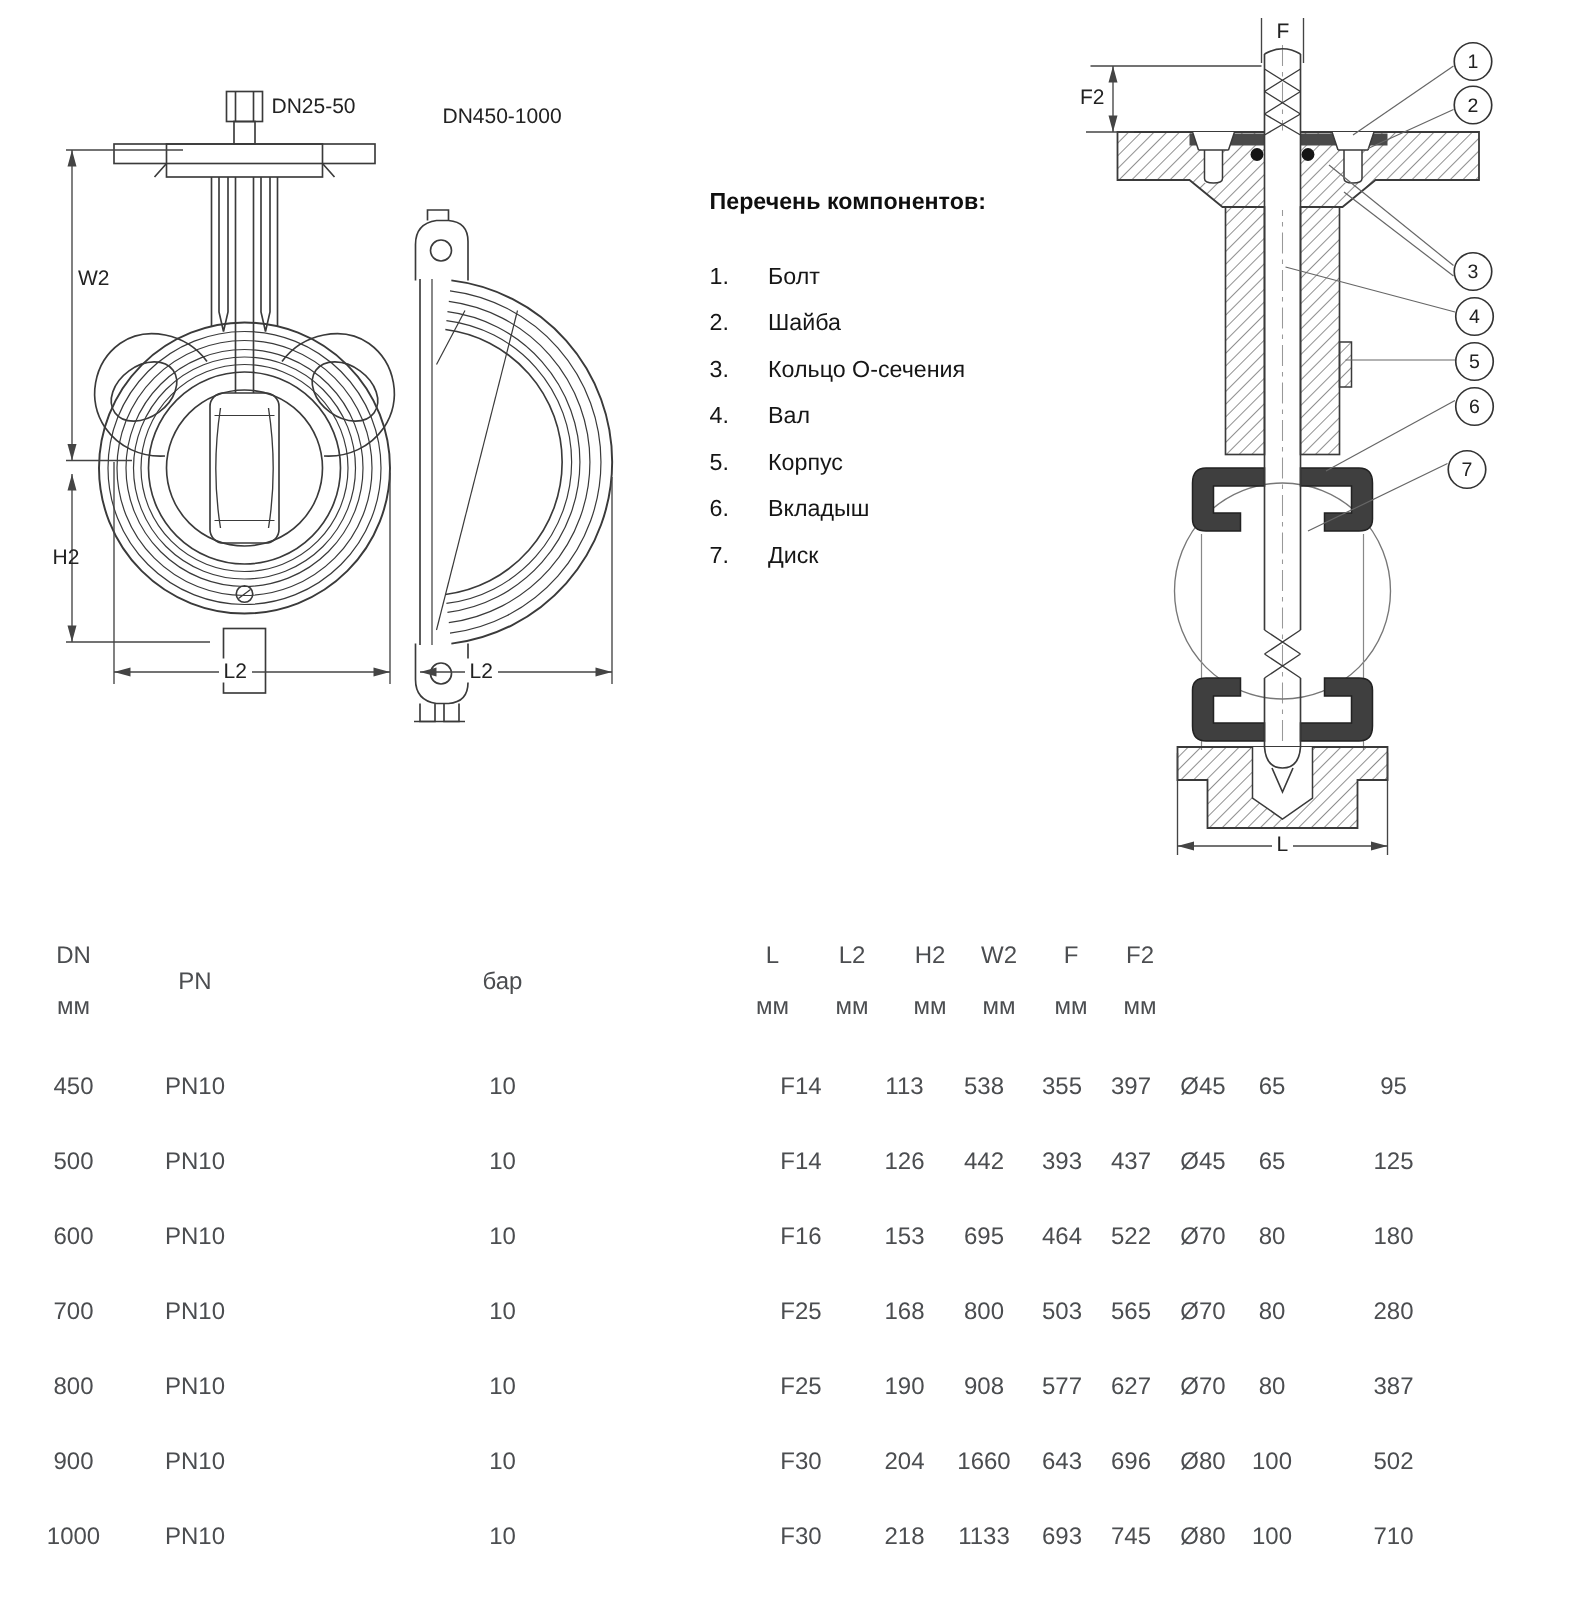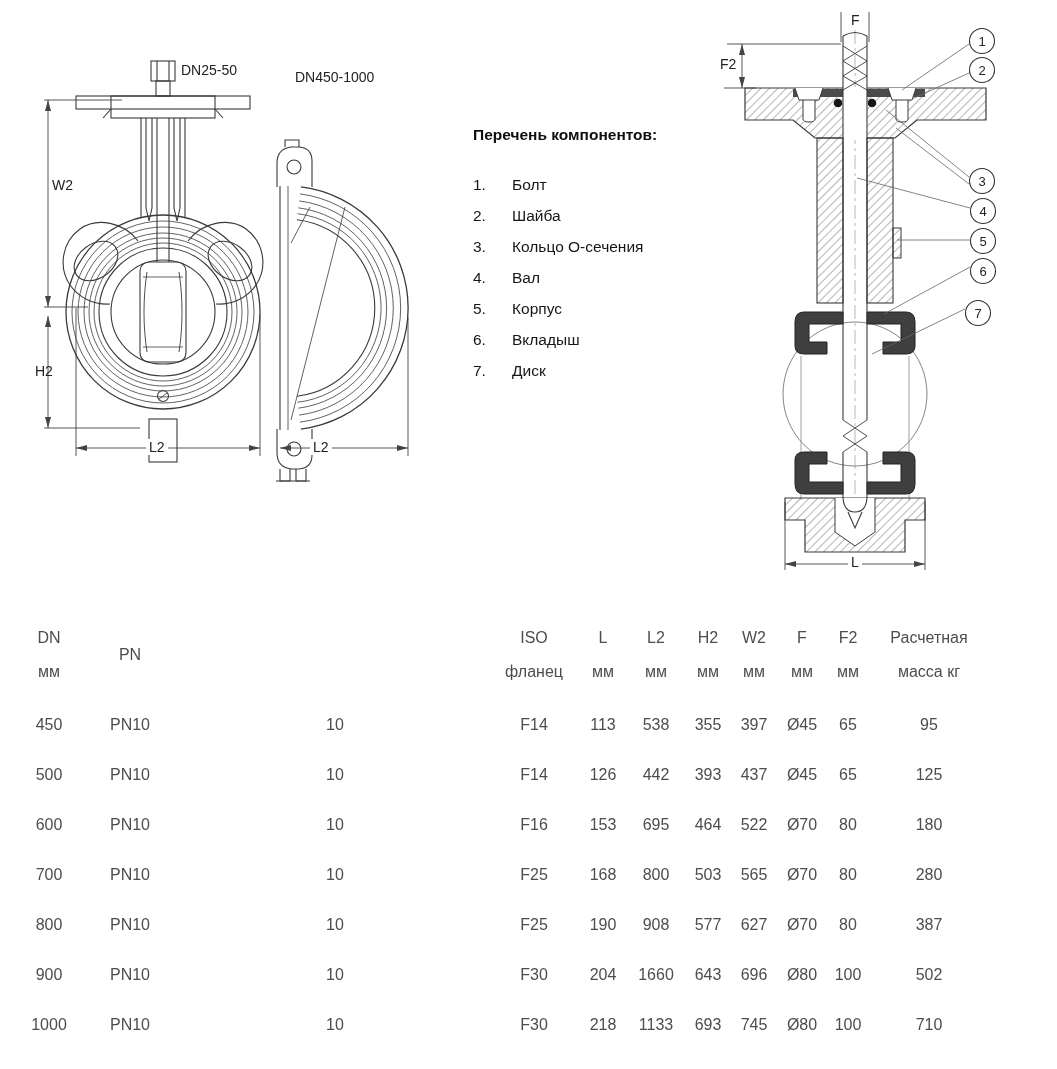--- a/index.html
+++ b/index.html
@@ -258,24 +258,21 @@
   <div class="spec">
     <div class="thead">
         <div class="hcell" style="width: 62px;">
           <div>DN</div>
           <div>мм</div>
         </div>
         <div class="hcell" style="width: 100px;">
           <div>PN</div>
         </div>
         <div class="hcell" style="width: 310px;">
-        </div>
-        <div class="hcell" style="width: 88px;">
-          <div>ISO</div>
-          <div>фланец</div>
+          <div>бар</div>
         </div>
         <div class="hcell" style="width: 50px;">
           <div>L</div>
           <div>мм</div>
         </div>
         <div class="hcell" style="width: 56px;">
           <div>L2</div>
           <div>мм</div>
         </div>
         <div class="hcell" style="width: 48px;">
@@ -286,24 +283,20 @@
           <div>W2</div>
           <div>мм</div>
         </div>
         <div class="hcell" style="width: 52px;">
           <div>F</div>
           <div>мм</div>
         </div>
         <div class="hcell" style="width: 40px;">
           <div>F2</div>
           <div>мм</div>
-        </div>
-        <div class="hcell" style="width: 122px;">
-          <div>Расчетная</div>
-          <div>масса кг</div>
         </div>
       </div>
     <div class="tbody">
         <div class="trow">
           <div class="tcell" style="width: 62px;">450</div>
           <div class="tcell" style="width: 100px;">PN10</div>
           <div class="tcell" style="width: 310px;">10</div>
           <div class="tcell" style="width: 88px;">F14</div>
           <div class="tcell" style="width: 50px;">113</div>
           <div class="tcell" style="width: 56px;">538</div>

